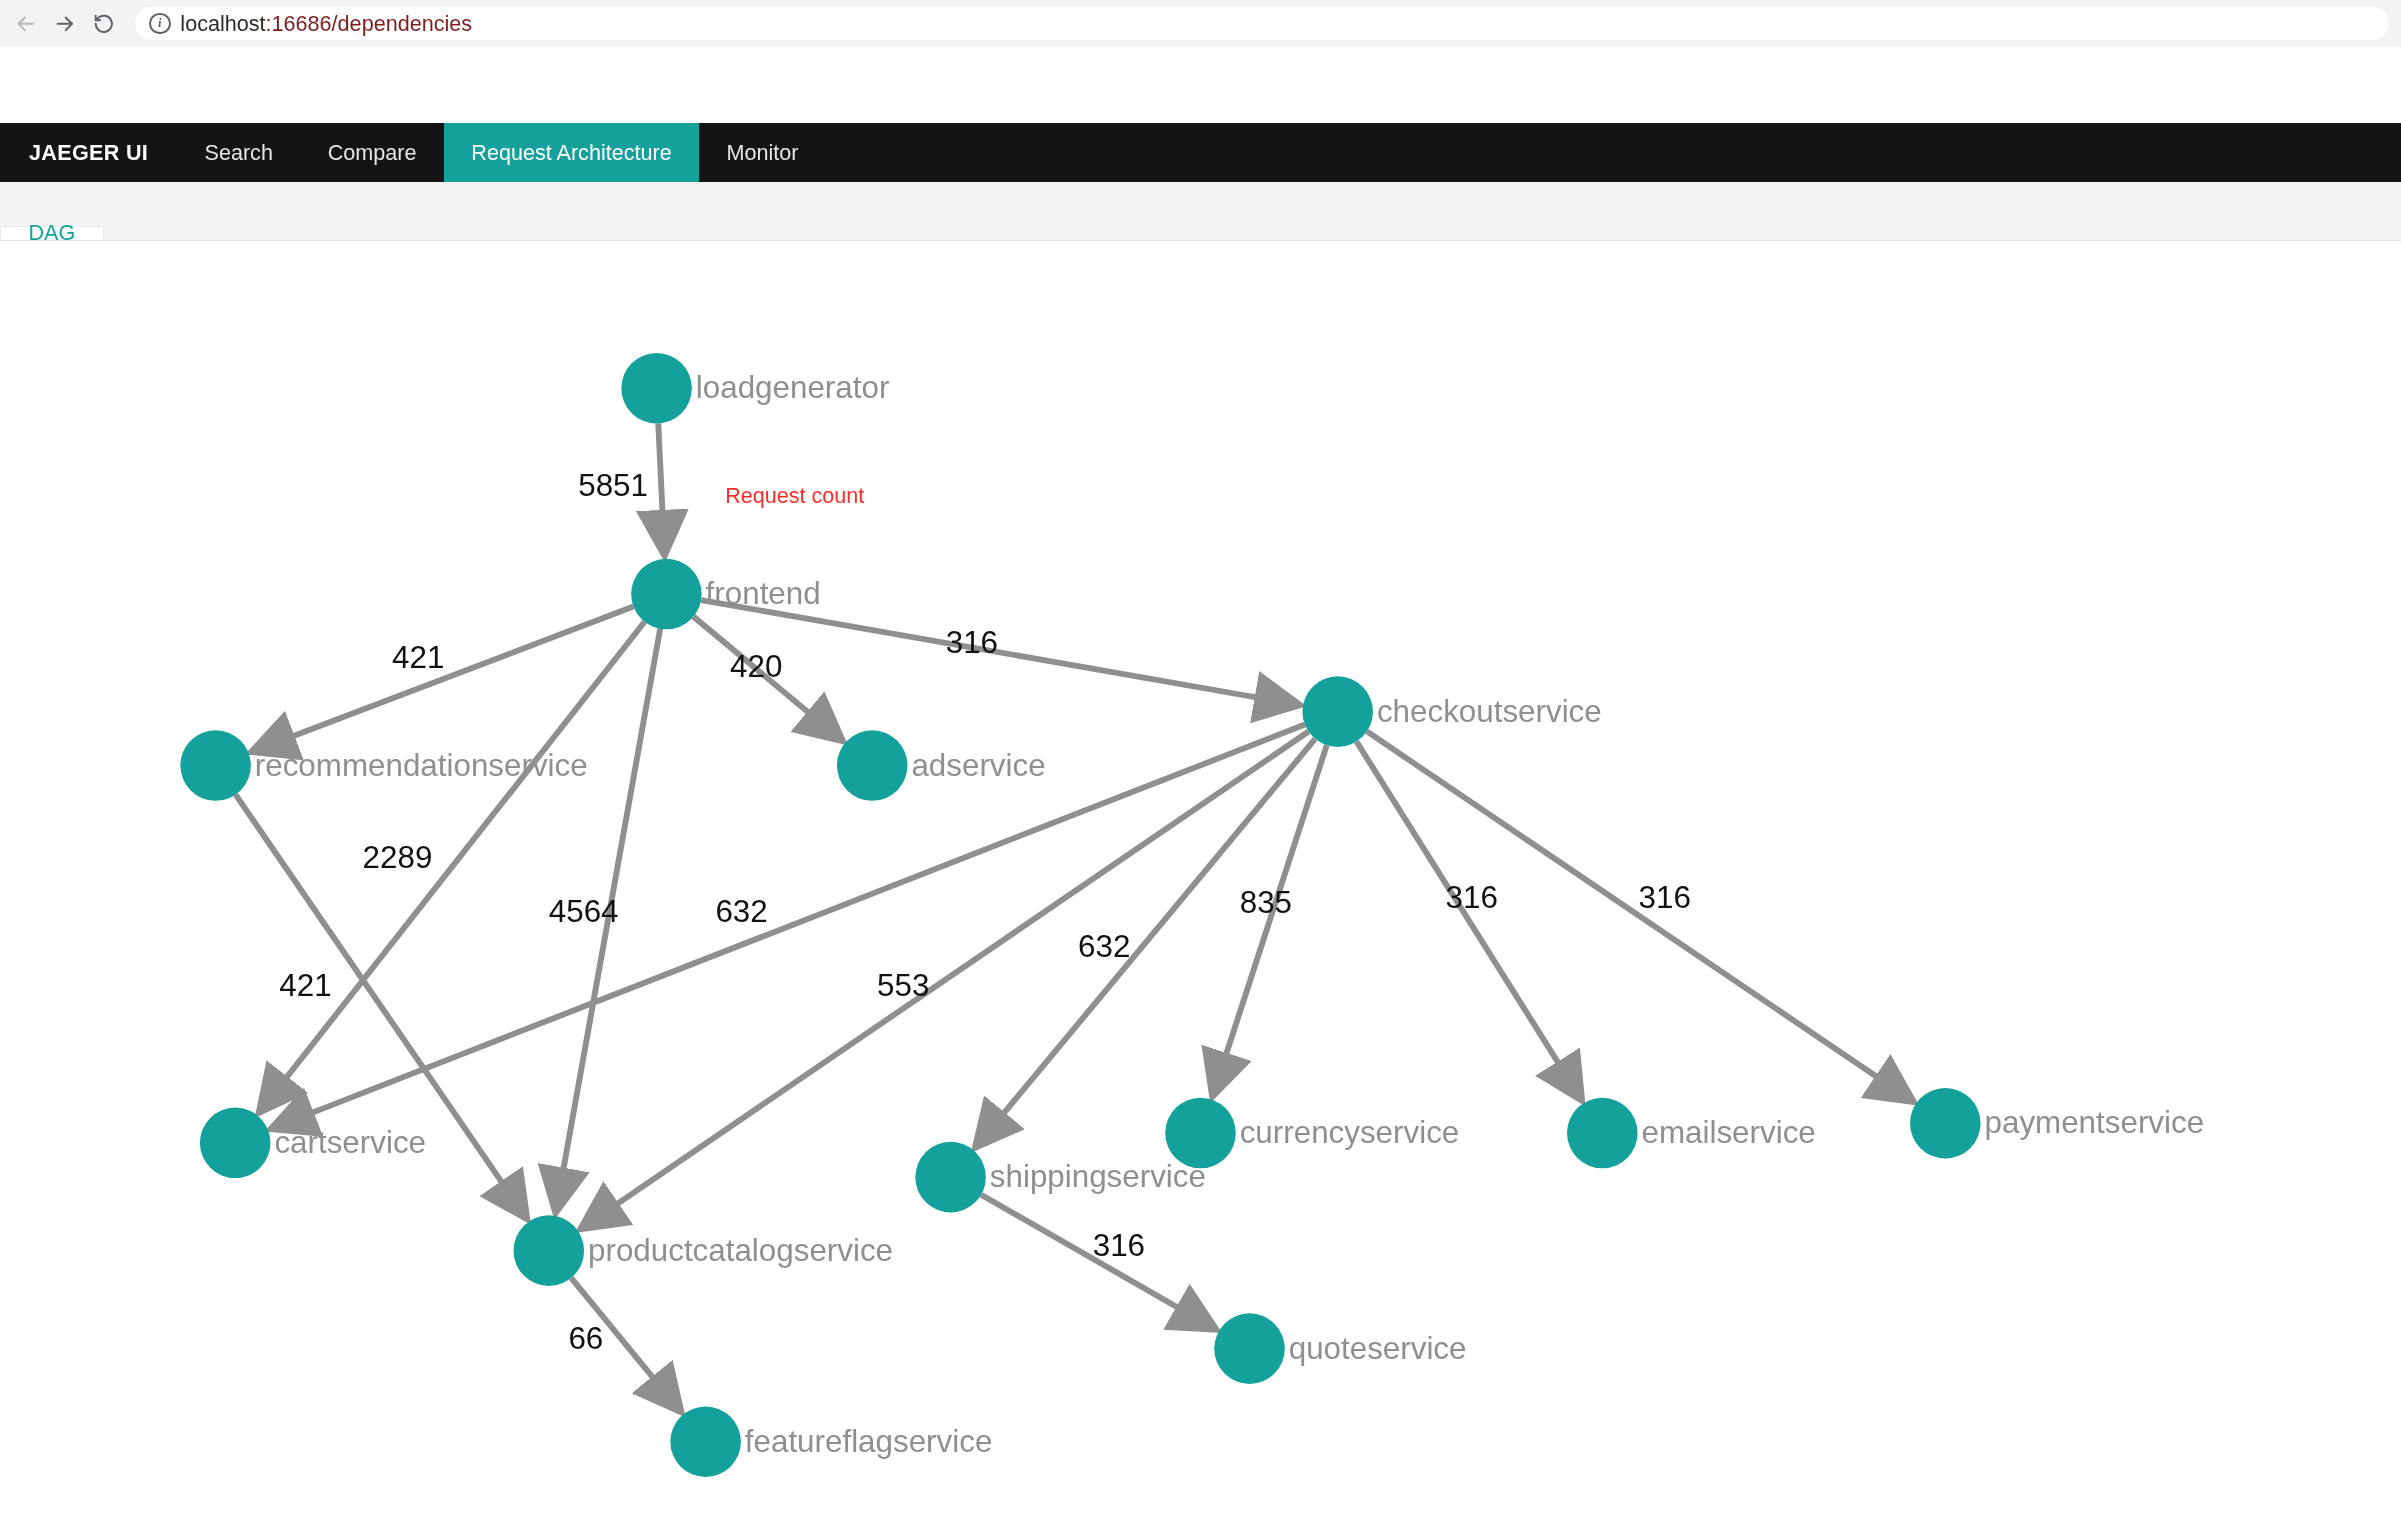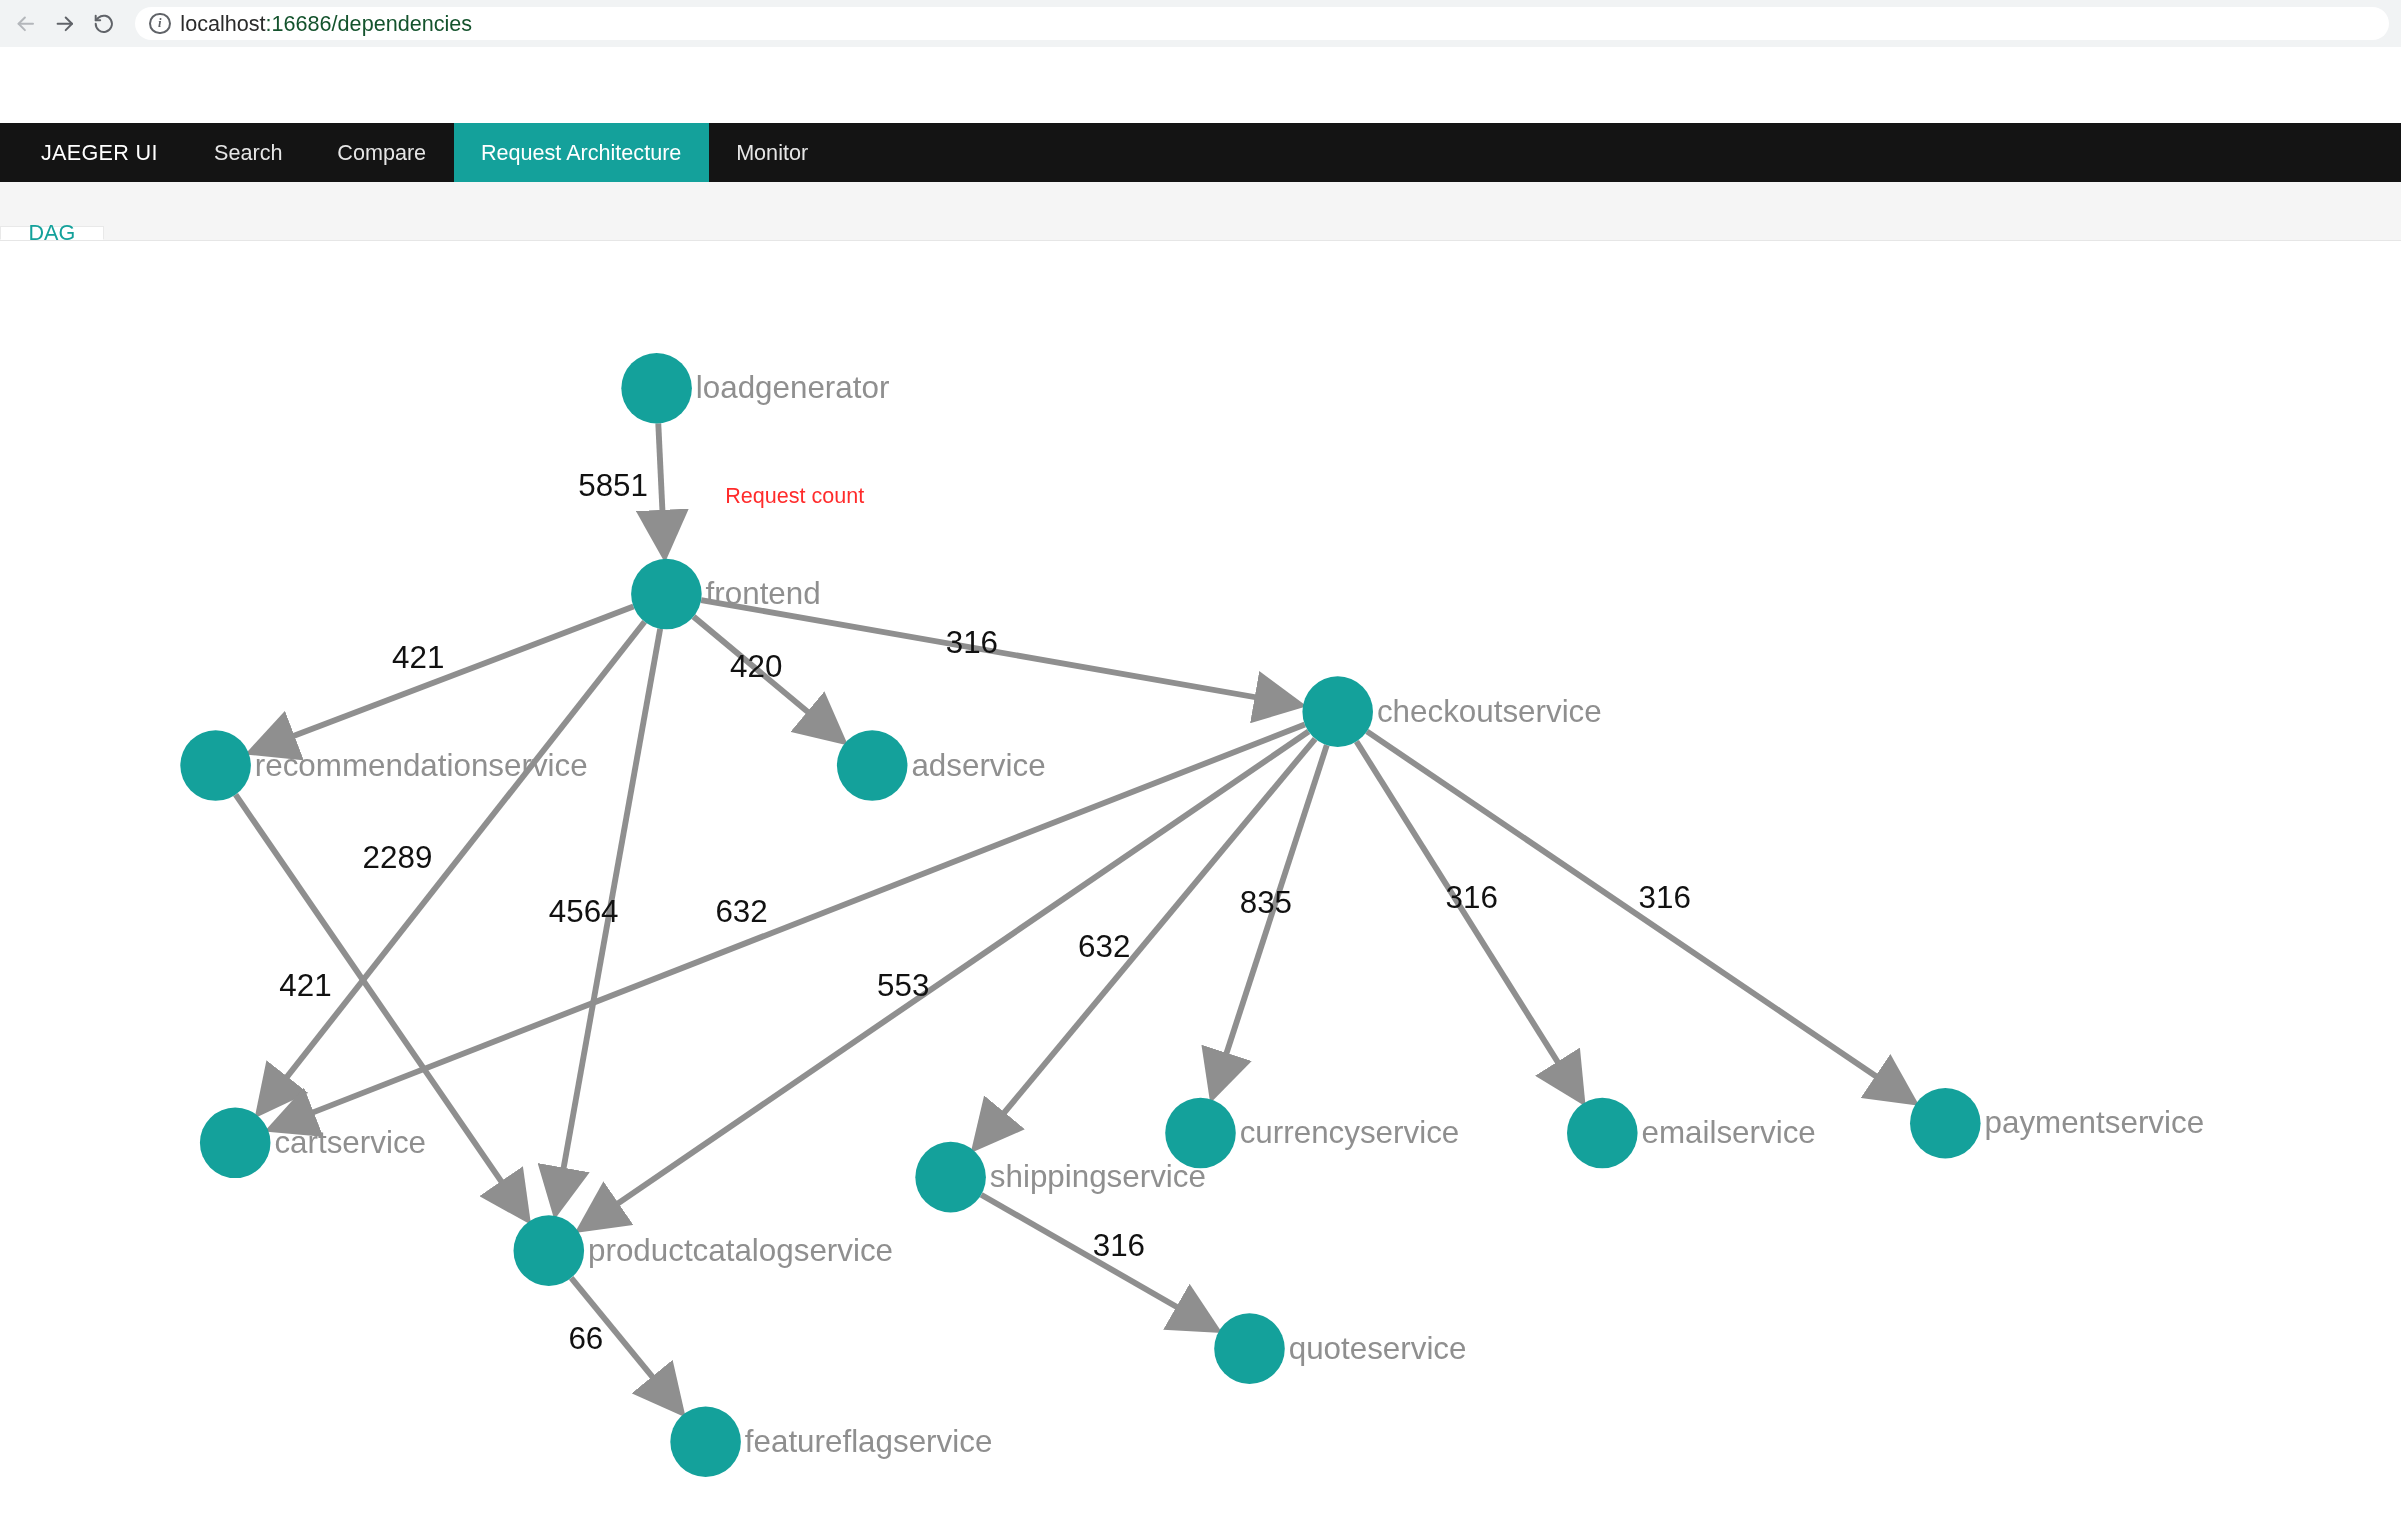--- a/index.html
+++ b/index.html
@@ -46,40 +46,39 @@
     width: 21.6px; height: 21.6px;
     border-radius: 50%;
     border: 2px solid #606368;
     color: #606368;
     display: flex; align-items: center; justify-content: center;
     font-size: 12.7px; font-weight: 700;
     font-style: italic;
     font-family: Georgia, serif;
   }
   .url-host { color: #2b2b2b; }
-  .url-path { color: #14532d; }
+  .url-path { color: #7f1d1d; }
 
   
   .white-gap { height: 76px; background:#fff; }
 
   
   .top-nav {
     background: #141414;
     height: 59px;
     display: flex;
     align-items: stretch;
     color: #fff;
     font-size: 21.6px;
   }
   .top-nav .brand {
     display: flex; align-items: center;
     padding: 0 29px;
-    font-weight: 400;
+    font-weight: 700;
     letter-spacing: 0.3px;
-    margin-left: 12px;
   }
   .top-nav .nav-item {
     display: flex; align-items: center;
     padding: 0 27.4px;
     color: #e6e6e6;
     cursor: pointer;
   }
   .top-nav .nav-item.active {
     background: #14a19b;
     color: #fff;

